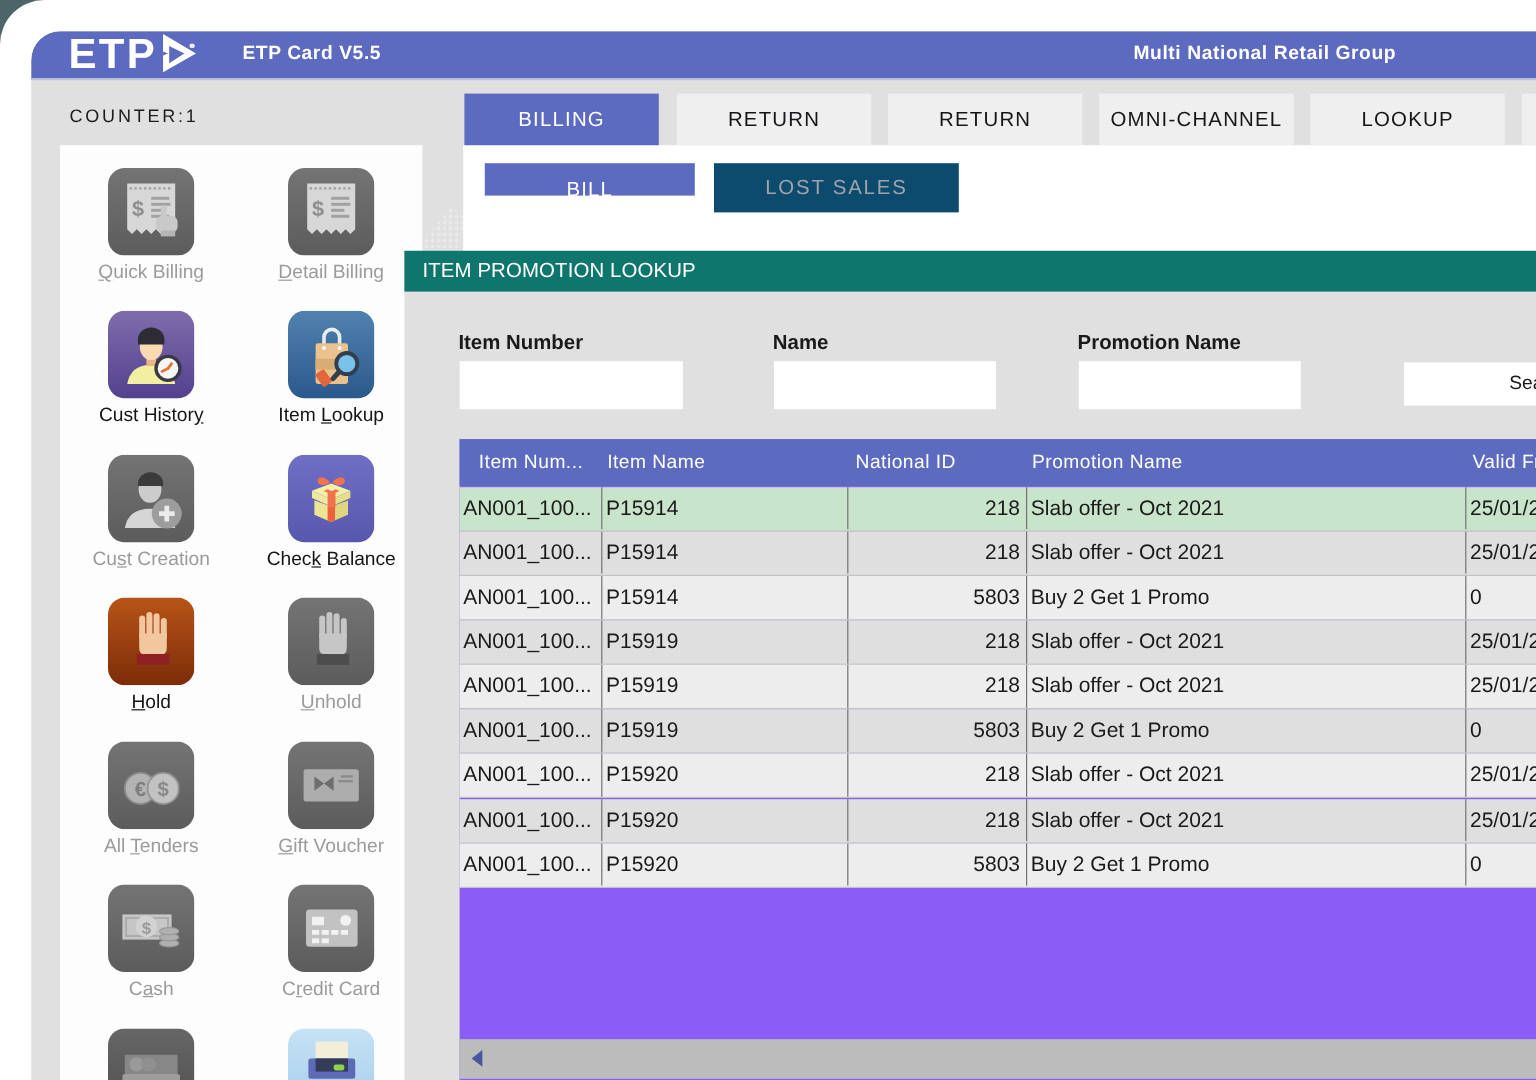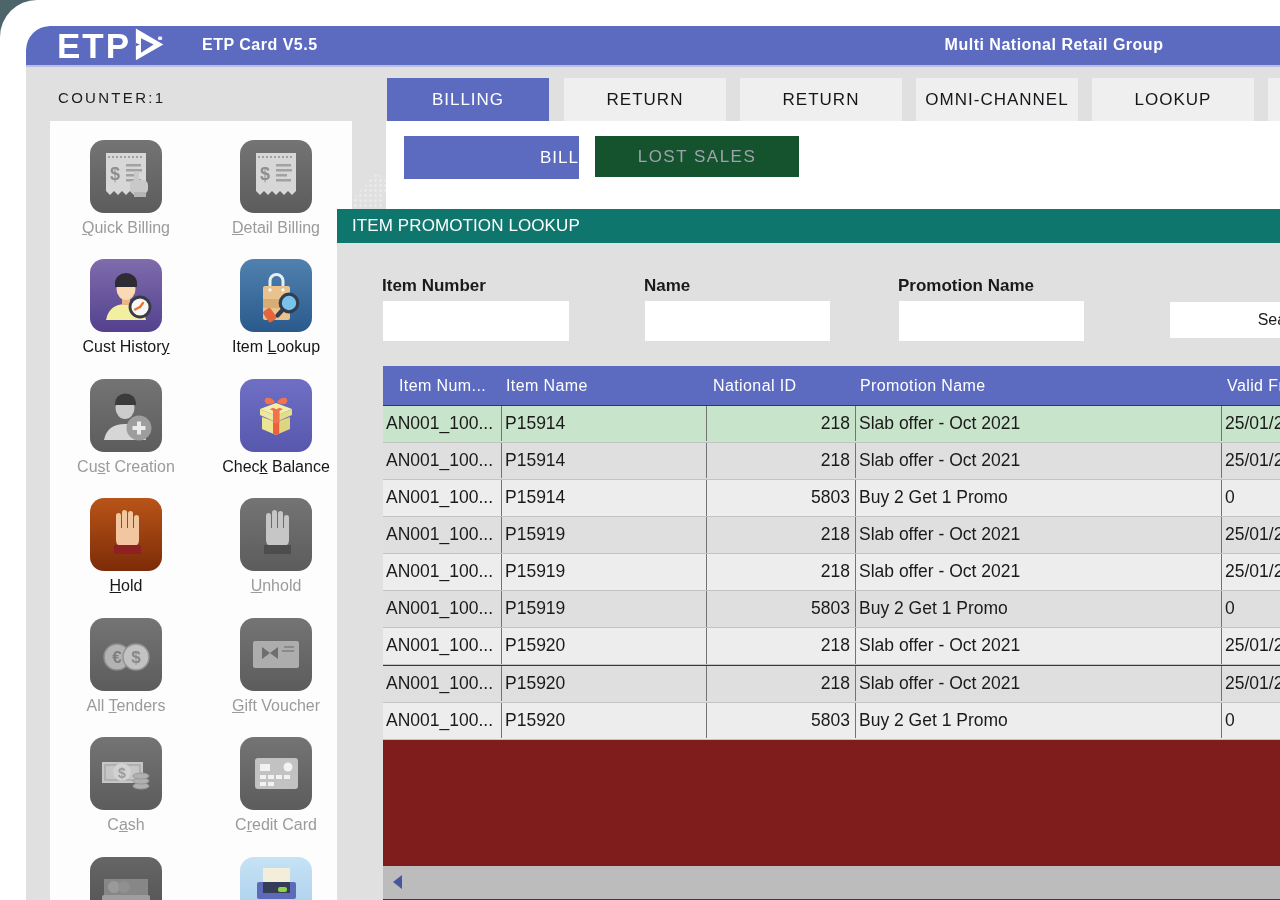--- a/index.html
+++ b/index.html
@@ -13,28 +13,28 @@
   .hdr .app-title { position:absolute; left:176px; top:10px; color:#fff; font-size:16px; font-weight:bold; letter-spacing:0.5px; }
   .hdr .grp { position:absolute; left:878px; top:10px; width:300px; text-align:center; color:#fff; font-size:16px; font-weight:bold; letter-spacing:0.5px; }
   .counter { position:absolute; left:32px; top:63px; font-size:15px; letter-spacing:2.3px; color:#1c1c1c; }
   .sidebar { position:absolute; left:24px; top:95px; width:302px; height:779px; background:#fdfdfd; }
   .icon { position:absolute; width:72px; height:73px; }
   .ilabel { position:absolute; width:144px; text-align:center; font-size:16px; color:#161616; }
   .ilabel.dis { color:#9b9b9b; }
   .content { position:absolute; left:360px; top:95px; width:894px; height:135px; background:#ffffff; }
   .tab { position:absolute; top:52px; height:43px; width:162px; text-align:center; line-height:43px; font-size:17px; letter-spacing:1px; background:#efefef; color:#16161a; }
   .tab.sel { background:#5c6ac0; color:#fff; }
-  .bill-btn { position:absolute; left:378px; top:110px; width:175px; height:43px; background:#5c6ac0; color:#fff; font-size:17px; text-align:right; line-height:43px; letter-spacing:1px; }
-  .lost-btn { position:absolute; left:569px; top:110px; width:204px; height:41px; background:#14532d; color:#9fa3ab; font-size:17px; text-align:center; line-height:41px; letter-spacing:1.5px; }
+  .bill-btn { position:absolute; left:378px; top:110px; width:175px; height:27px; background:#5c6ac0; color:#fff; font-size:17px; text-align:center; line-height:43px; letter-spacing:1px; }
+  .lost-btn { position:absolute; left:569px; top:110px; width:204px; height:41px; background:#0c4a6e; color:#9fa3ab; font-size:17px; text-align:center; line-height:41px; letter-spacing:1.5px; }
   .modal { position:absolute; left:311px; top:183px; width:943px; height:691px; background:#e0e0e0; }
   .mtitle { position:absolute; left:0; top:0; width:943px; height:34px; background:#0f766e; color:#fff; font-size:17px; line-height:34px; padding-left:15px; letter-spacing:0.1px; }
   .flabel { position:absolute; font-size:17px; font-weight:bold; color:#1a1a1a; }
   .finput { position:absolute; height:40px; background:#fff; }
   .search { position:absolute; left:833px; top:93px; width:226px; height:36px; background:#fff; color:#1a1a1a; font-size:16px; text-align:center; line-height:36px; }
-  .grid { position:absolute; left:46px; top:157px; width:897px; height:534px; background:#7f1d1d; }
+  .grid { position:absolute; left:46px; top:157px; width:897px; height:534px; background:#8b5cf6; }
   .thead { position:absolute; left:0; top:0; height:39px; background:#5c6ac0; color:#fff; font-size:16px; }
   .th { position:absolute; top:0; height:39px; line-height:39px; white-space:nowrap; overflow:hidden; letter-spacing:0.4px; }
   .row { position:absolute; left:0; height:37.1px; font-size:17.5px; color:#1a1a1a; white-space:nowrap; box-sizing:border-box; border-bottom:1.6px solid #c3c3c3; }
   .cell { position:absolute; top:0; height:35.5px; line-height:35.5px; overflow:hidden; }
   .cl { border-left:1px solid #737373; }
   .scroll { position:absolute; left:46px; top:657px; width:897px; height:33px; background:#bcbcbc; }
   .sarrow { position:absolute; left:10px; top:9px; width:0; height:0; border-top:7.5px solid transparent; border-bottom:7.5px solid transparent; border-right:9px solid #4a55a0; }
 </style>
 </head>
 <body>

